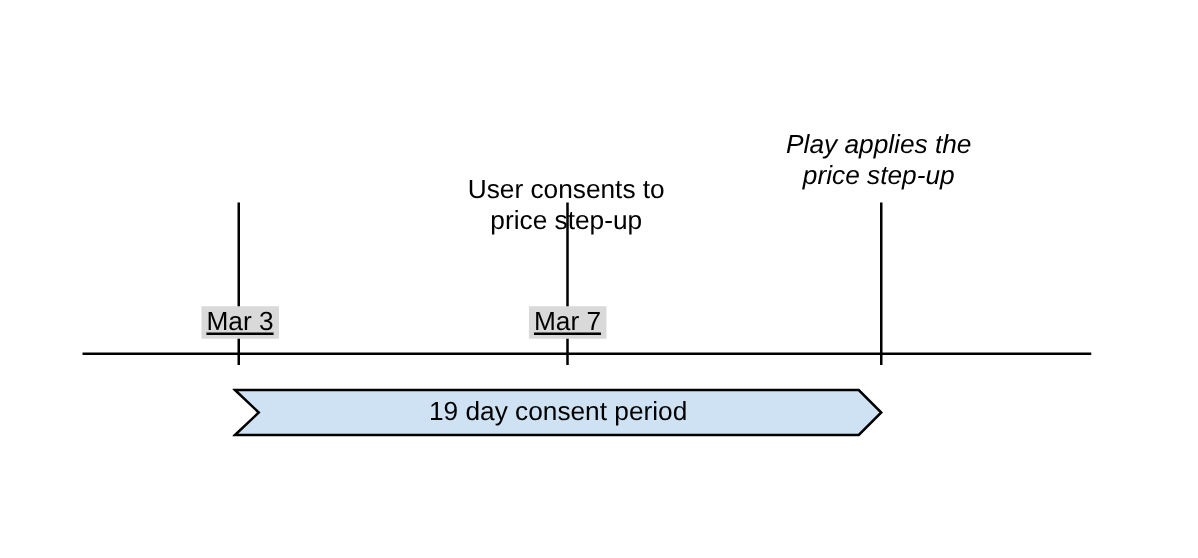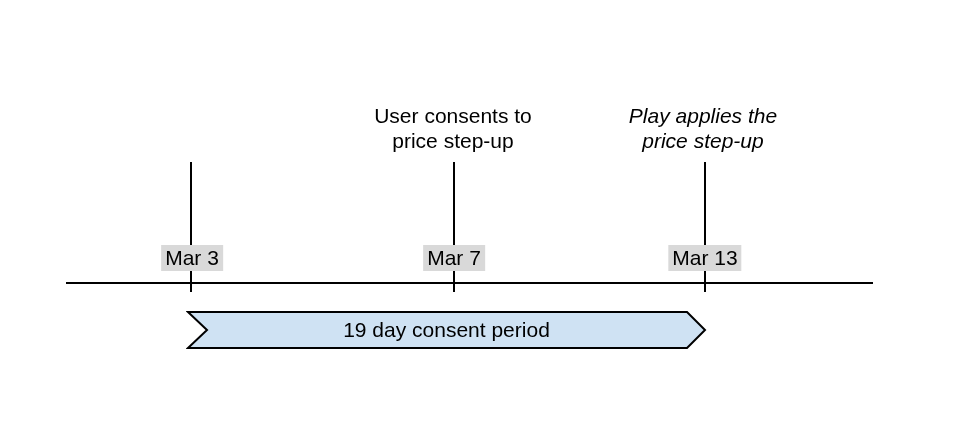--- a/index.html
+++ b/index.html
@@ -32,21 +32,21 @@
     display: flex;
     align-items: center;
     justify-content: center;
     text-align: center;
     font-size: 21px;
     line-height: 25px;
     color: var(--text);
     white-space: pre-line;
   }
   .event-label.e1 { left: 75px;  }
-  .event-label.e2 { left: 338px; }
+  .event-label.e2 { left: 338px; margin-top: 36px; }
   .event-label.e3 { left: 588px; font-style: italic; }
 
   
   .tick {
     position: absolute;
     top: 162px;
     width: 2px;
     height: 130px;
     background: var(--line);
     z-index: 1;
@@ -72,20 +72,21 @@
     top: 245px;
     height: 26px;
     line-height: 26px;
     padding: 0 4px;
     background: var(--date-bg);
     color: var(--text);
     font-size: 21px;
     white-space: nowrap;
     transform: translateX(-50%);
     z-index: 2;
+    text-decoration: underline;
   }
   .date-chip.d1 { left: 192px; }
   .date-chip.d2 { left: 454px; }
   .date-chip.d3 { left: 705px; }
 
   
   .banner-wrap {
     position: absolute;
     left: 186px;
     top: 310px;
@@ -125,21 +126,20 @@
 price step-up</div>
 
   <div class="tick t1"></div>
   <div class="tick t2"></div>
   <div class="tick t3"></div>
 
   <div class="axis"></div>
 
   <div class="date-chip d1">Mar 3</div>
   <div class="date-chip d2">Mar 7</div>
-  <div class="date-chip d3">Mar 13</div>
 
   <div class="banner-wrap">
     <svg width="521" height="40" viewBox="0 0 521 40" aria-hidden="true">
       <polygon class="banner-shape" points="2,2 501,2 519,20 501,38 2,38 21,20"></polygon>
     </svg>
     <div class="banner-text">19 day consent period</div>
   </div>
 
 </div>
 

